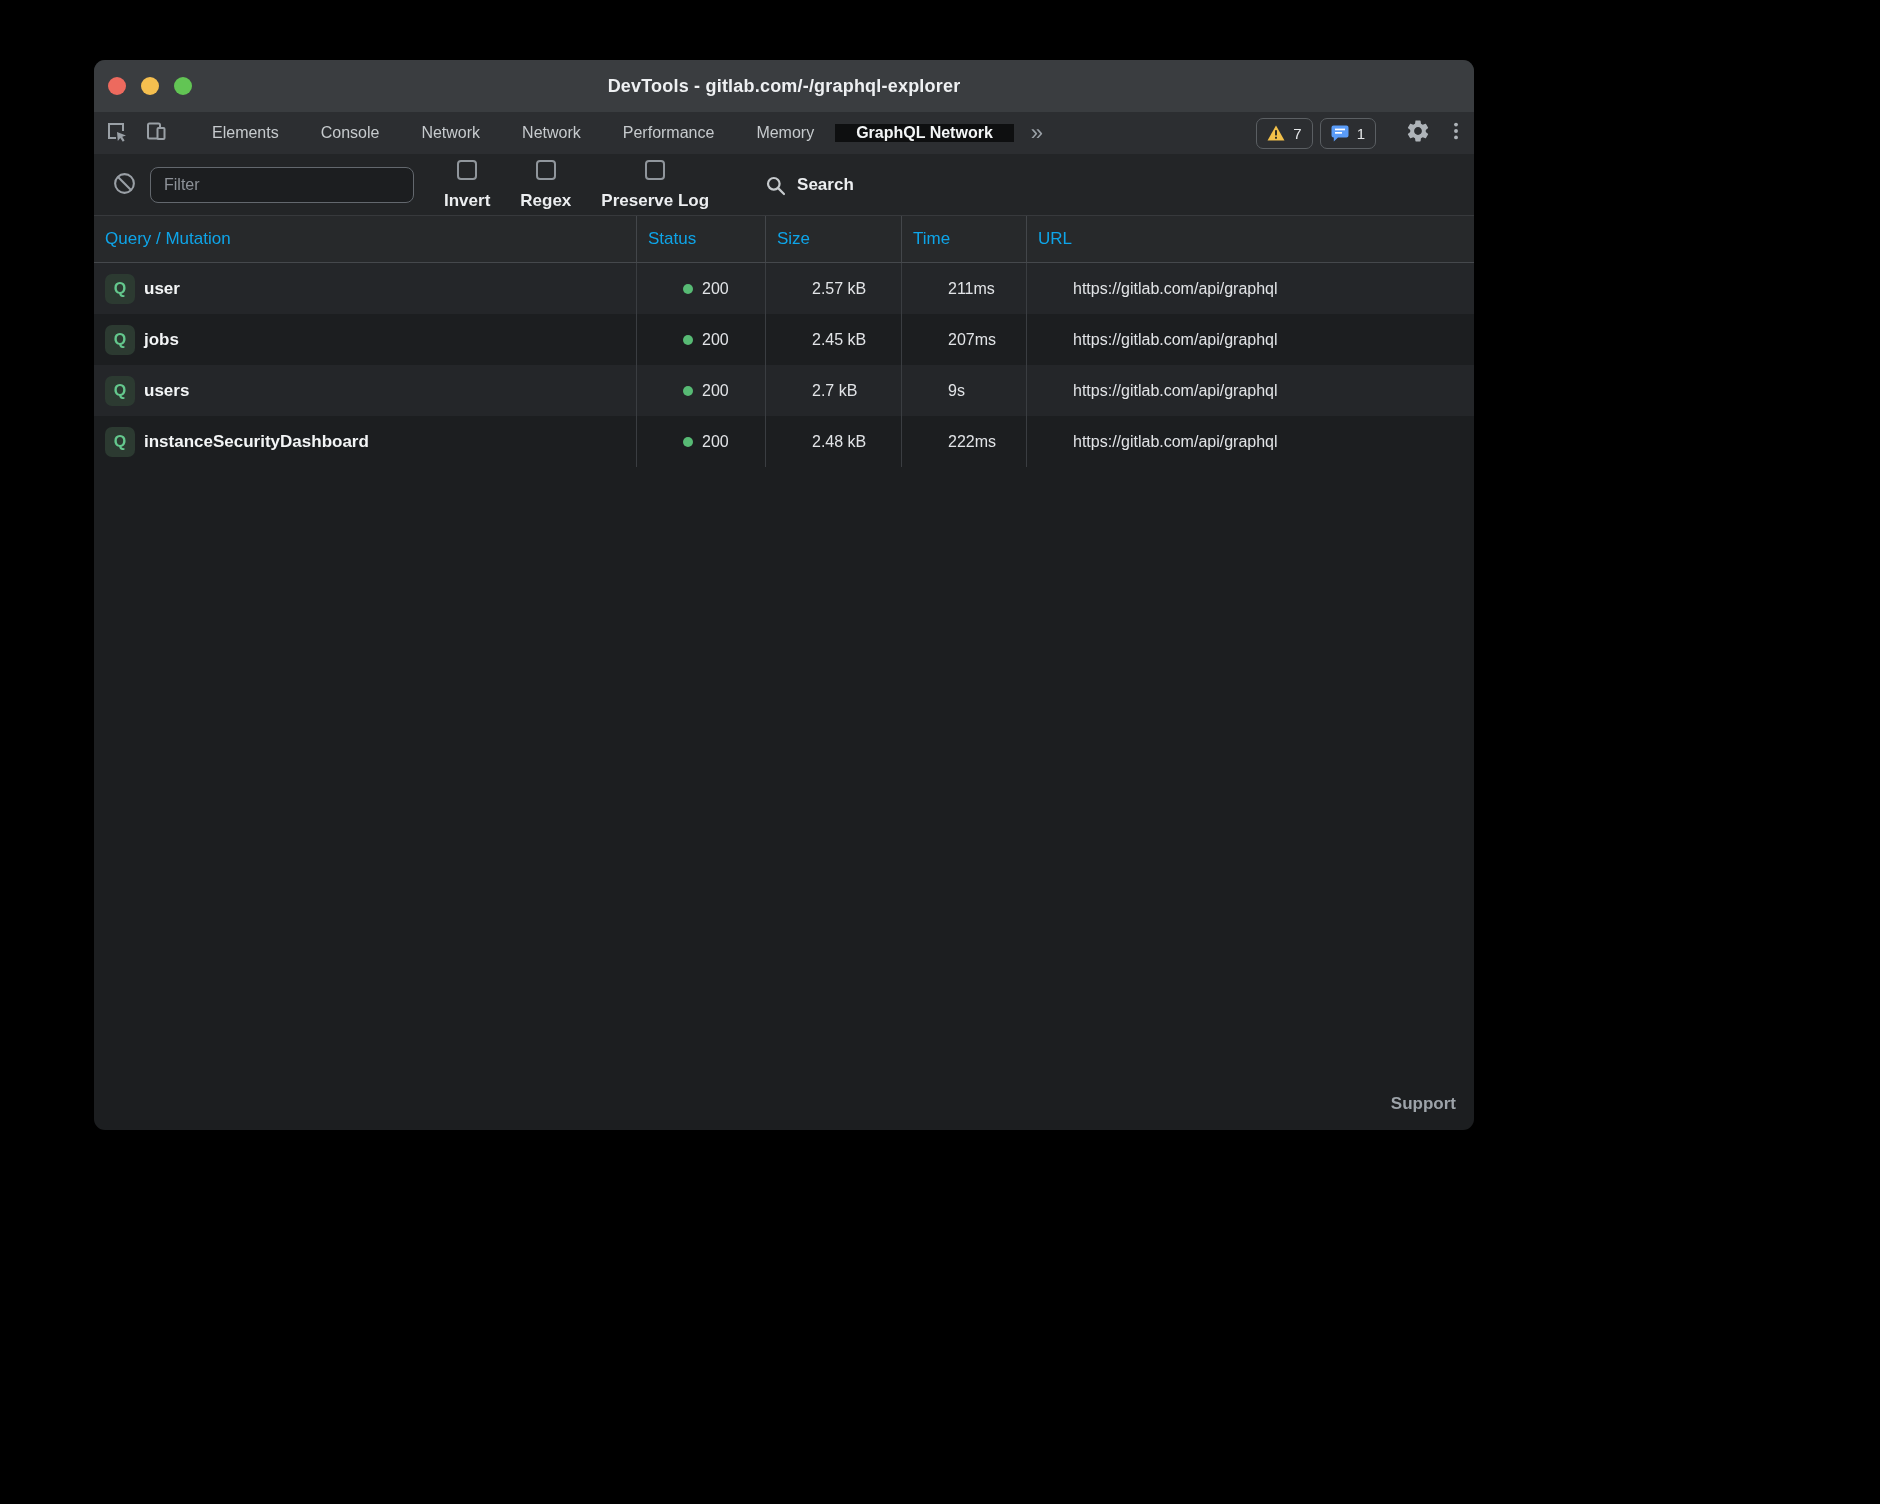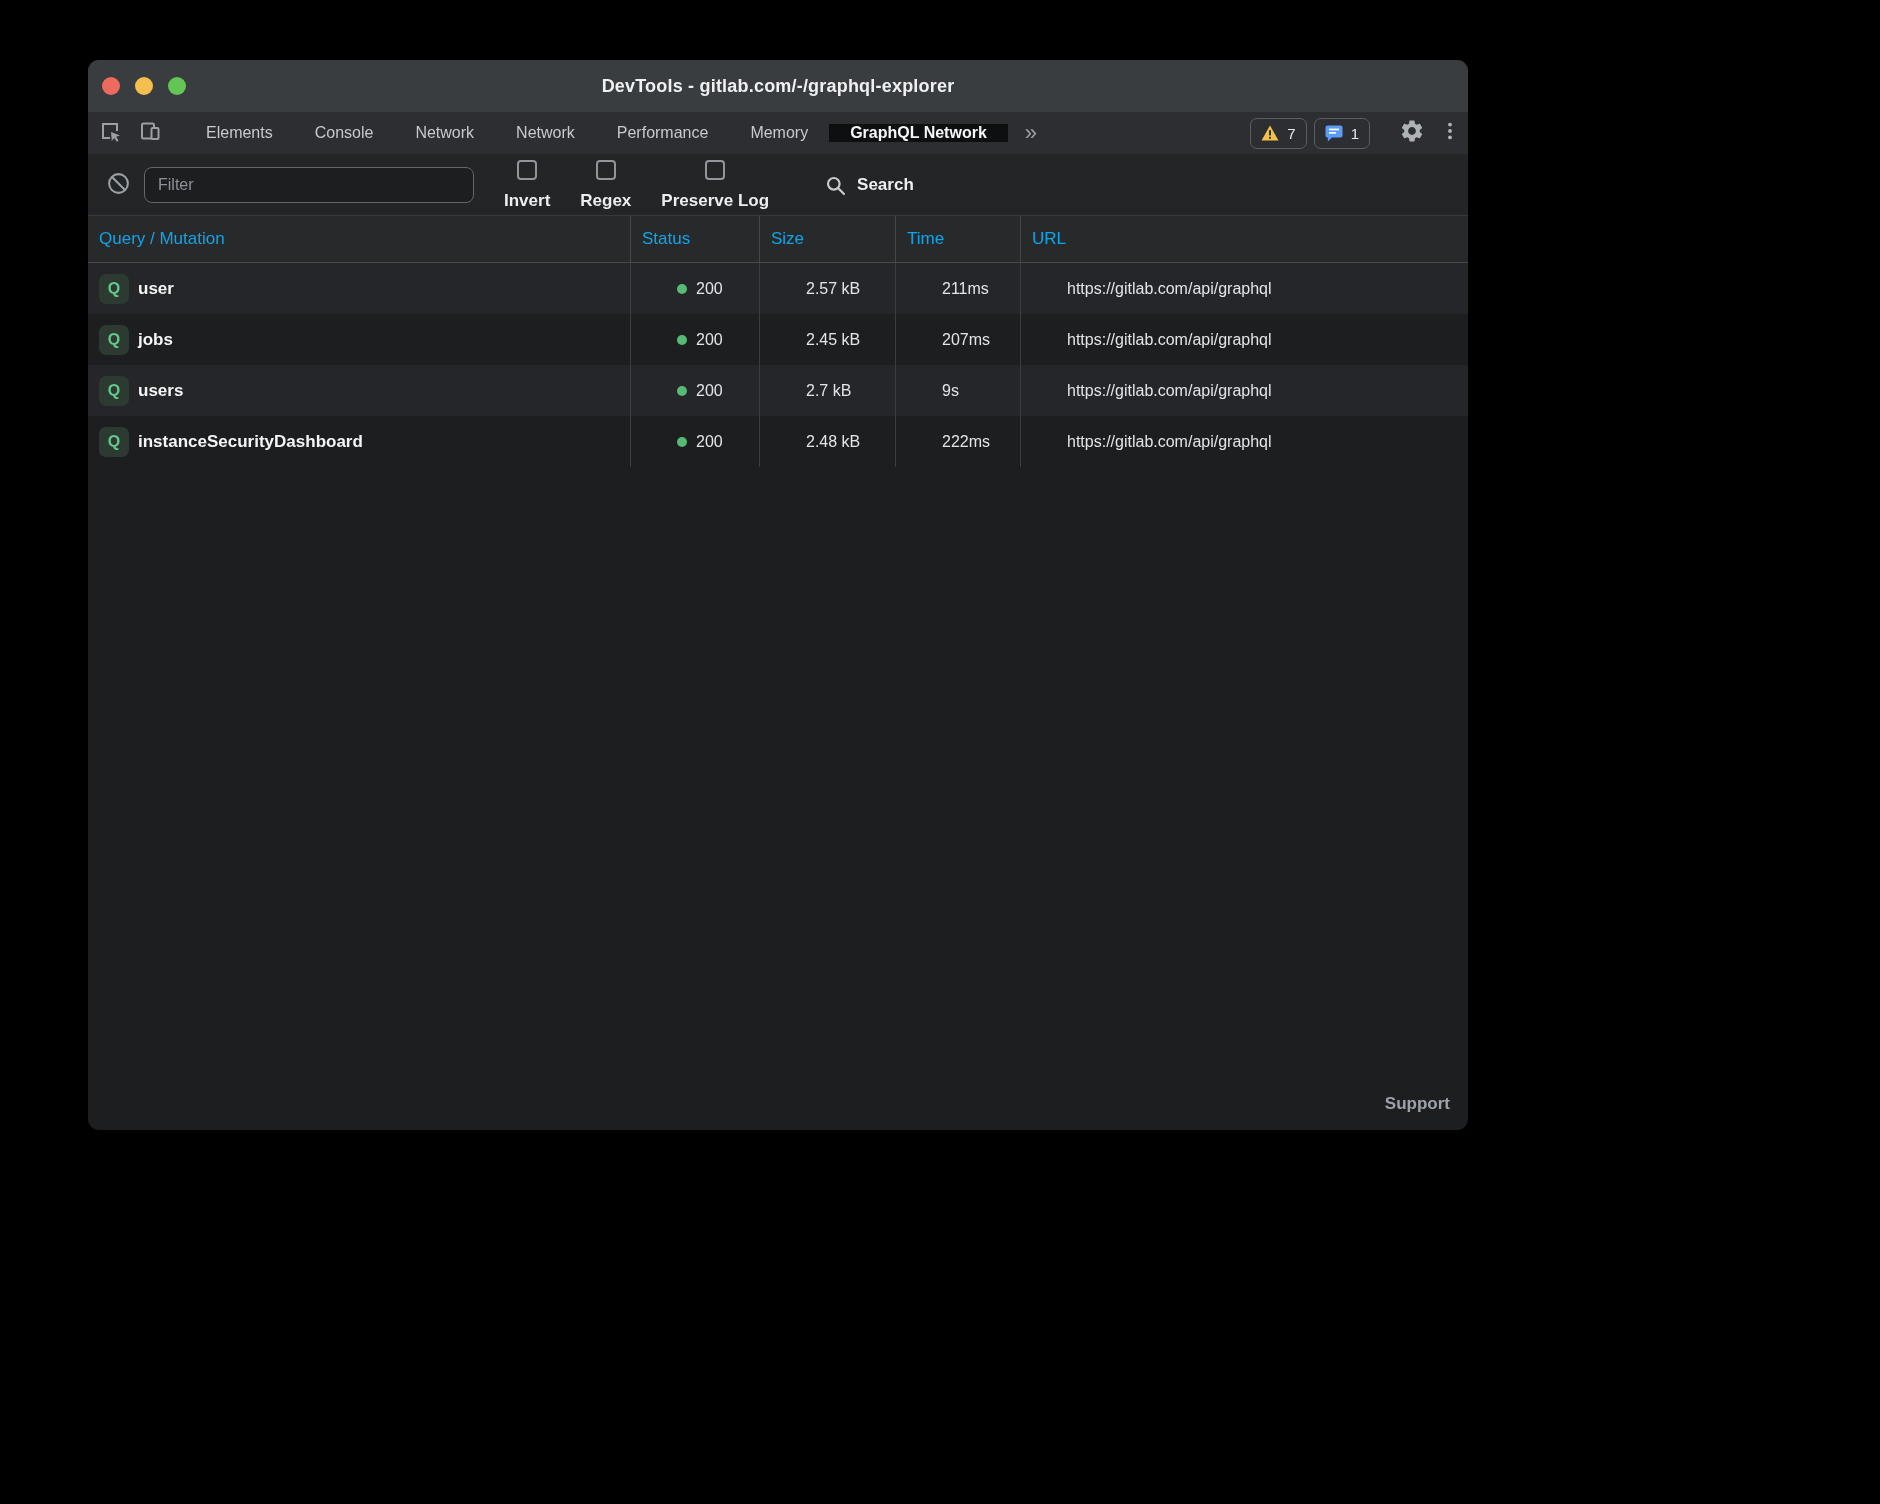--- a/index.html
+++ b/index.html
@@ -5,21 +5,21 @@
   * { box-sizing: border-box; }
   html, body { margin: 0; padding: 0; }
   body {
     width: 1880px; height: 1504px;
     background: #000;
     font-family: "Liberation Sans", sans-serif;
     overflow: hidden;
     position: relative;
   }
   .window {
-    position: absolute; left: 88px; top: 60px;
+    position: absolute; left: 94px; top: 60px;
     width: 1380px; height: 1070px;
     background: #1c1e20;
     border-radius: 11px;
     overflow: hidden;
     display: flex; flex-direction: column;
     box-shadow: 0 25px 70px rgba(0,0,0,.7);
   }
   
   .titlebar {
     height: 52px; flex: 0 0 auto;
@@ -58,21 +58,21 @@
   
   .filterbar {
     height: 61px; flex: 0 0 auto;
     background: #232527;
     display: flex; align-items: center;
     padding: 0 16px;
     border-bottom: 1px solid #37393c;
   }
   .block-btn { width: 28px; display: flex; align-items: center; justify-content: center; flex: 0 0 auto; }
   .filter-input {
-    margin-left: 12px; width: 330px; height: 36px;
+    margin-left: 12px; width: 264px; height: 36px;
     background: #1c1e20; border: 1px solid #63686e; border-radius: 8px;
     color: #e8eaed; font-size: 16px; padding: 0 13px;
     font-family: "Liberation Sans", sans-serif;
     outline: none;
   }
   .filter-input::placeholder { color: #8d9298; }
   .check-group { display: flex; align-items: center; gap: 11px; margin-left: 30px; flex-direction: column; }
   .check-group:first-of-type { margin-left: 26px; }
   .checkbox { width: 20px; height: 20px; border: 2px solid #90969c; border-radius: 4px; background: transparent; flex: 0 0 auto; }
   .check-label, .search-label { color: #eceef0; font-weight: bold; font-size: 17px; white-space: nowrap; }

